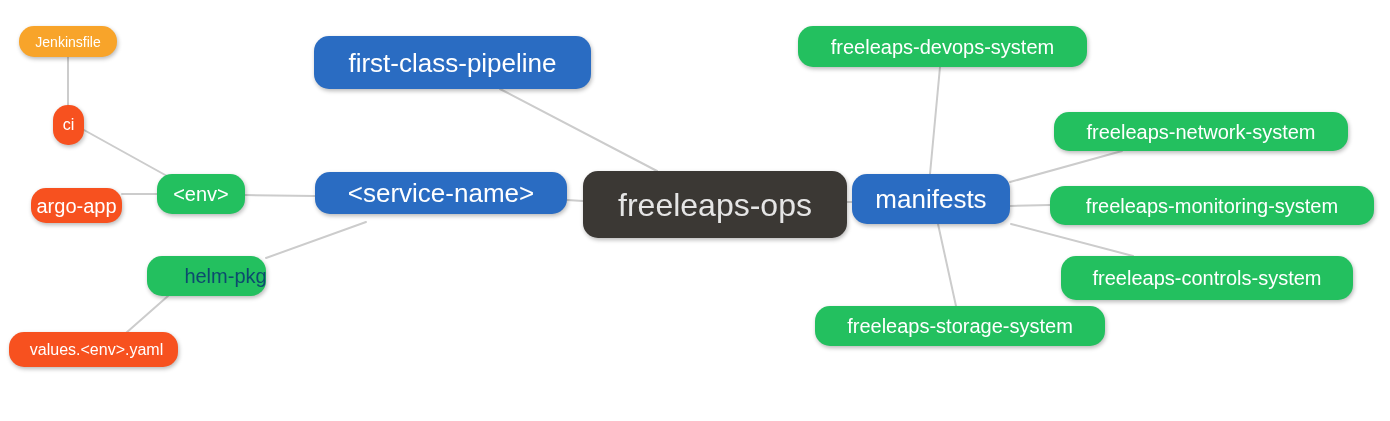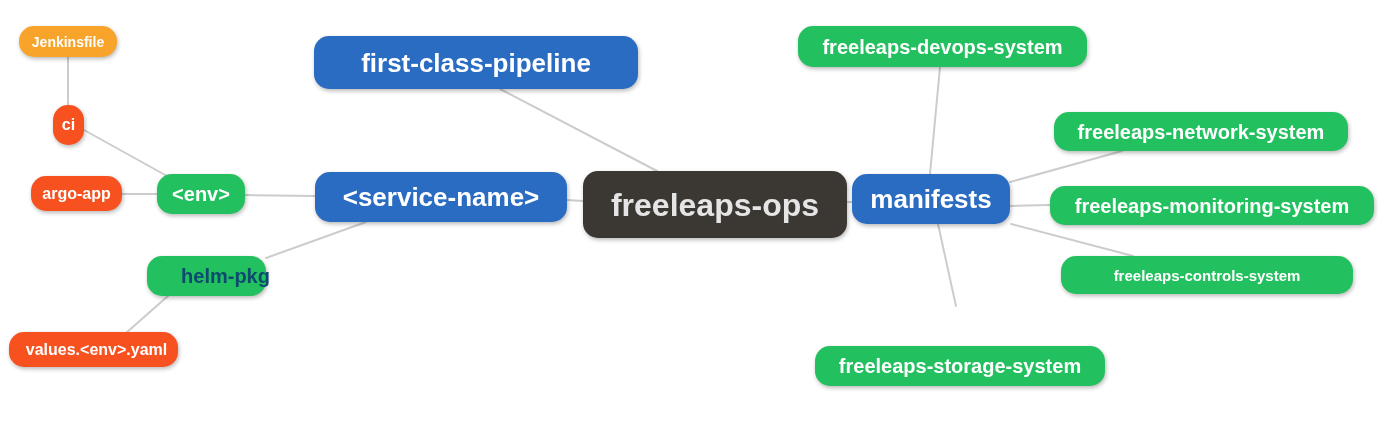--- a/index.html
+++ b/index.html
@@ -29,21 +29,20 @@
     align-items: center;
     justify-content: center;
     box-sizing: border-box;
     color: #ffffff;
     border-radius: 15px;
     white-space: nowrap;
     box-shadow: 1px 2px 4px rgba(0,0,0,0.28);
     cursor: pointer;
     line-height: 1;
     user-select: none;
-    font-weight: bold;
   }
 </style>
 </head>
 <body>
 
 <div id="stage">
   <svg id="edge-layer" width="1390" height="421" viewBox="0 0 1390 421" xmlns="http://www.w3.org/2000/svg">
       <line x1="68" y1="57" x2="68" y2="105" stroke="#cccccc" stroke-width="2" stroke-linecap="round"></line>
       <line x1="84" y1="130" x2="167" y2="176" stroke="#cccccc" stroke-width="2" stroke-linecap="round"></line>
       <line x1="122" y1="194" x2="157" y2="194" stroke="#cccccc" stroke-width="2" stroke-linecap="round"></line>
@@ -54,27 +53,27 @@
       <line x1="567" y1="200" x2="583" y2="201" stroke="#cccccc" stroke-width="2" stroke-linecap="round"></line>
       <line x1="847" y1="202" x2="852" y2="202" stroke="#cccccc" stroke-width="2" stroke-linecap="round"></line>
       <line x1="930" y1="174" x2="940" y2="67" stroke="#cccccc" stroke-width="2" stroke-linecap="round"></line>
       <line x1="1010" y1="182" x2="1122" y2="151" stroke="#cccccc" stroke-width="2" stroke-linecap="round"></line>
       <line x1="1010" y1="206" x2="1050" y2="205" stroke="#cccccc" stroke-width="2" stroke-linecap="round"></line>
       <line x1="1011" y1="224" x2="1133" y2="256" stroke="#cccccc" stroke-width="2" stroke-linecap="round"></line>
       <line x1="938" y1="224" x2="956" y2="306" stroke="#cccccc" stroke-width="2" stroke-linecap="round"></line>
     </svg>
 
 <div class="node" style="left: 583px; top: 171px; width: 264px; height: 67px; background: rgb(59, 56, 52); font-size: 32px; color: #e5e5e5;">freeleaps-ops</div>
-    <div class="node" style="left: 314px; top: 36px; width: 324px; height: 53px; background: rgb(42, 108, 194); font-size: 26px; color: rgb(255, 255, 255);">first-class-pipeline</div>
-    <div class="node" style="left: 315px; top: 172px; width: 252px; height: 50px; background: rgb(42, 108, 194); font-size: 26px; color: rgb(255, 255, 255);">&lt;service-name&gt;</div>
+    <div class="node" style="left: 314px; top: 36px; width: 277px; height: 53px; background: rgb(42, 108, 194); font-size: 26px; color: rgb(255, 255, 255);">first-class-pipeline</div>
+    <div class="node" style="left: 315px; top: 172px; width: 252px; height: 42px; background: rgb(42, 108, 194); font-size: 26px; color: rgb(255, 255, 255);">&lt;service-name&gt;</div>
     <div class="node" style="left: 852px; top: 174px; width: 158px; height: 50px; background: rgb(42, 108, 194); font-size: 26px; color: rgb(255, 255, 255);">manifests</div>
     <div class="node" style="left: 157px; top: 174px; width: 88px; height: 40px; background: rgb(35, 192, 95); font-size: 20px; color: rgb(255, 255, 255);">&lt;env&gt;</div>
     <div class="node" style="left: 147px; top: 256px; width: 119px; height: 40px; background: rgb(35, 192, 95); font-size: 20px; color: #0c4a6e; padding-left: 38px;">helm-pkg</div>
     <div class="node" style="left: 798px; top: 26px; width: 289px; height: 41px; background: rgb(35, 192, 95); font-size: 20px; color: rgb(255, 255, 255);">freeleaps-devops-system</div>
     <div class="node" style="left: 1054px; top: 112px; width: 294px; height: 39px; background: rgb(35, 192, 95); font-size: 20px; color: rgb(255, 255, 255);">freeleaps-network-system</div>
     <div class="node" style="left: 1050px; top: 186px; width: 324px; height: 39px; background: rgb(35, 192, 95); font-size: 20px; color: rgb(255, 255, 255);">freeleaps-monitoring-system</div>
-    <div class="node" style="left: 1061px; top: 256px; width: 292px; height: 38px; background: rgb(35, 192, 95); font-size: 15px; color: rgb(255, 255, 255);">freeleaps-controls-system</div>
-    <div class="node" style="left: 815px; top: 306px; width: 290px; height: 40px; background: rgb(35, 192, 95); font-size: 20px; color: rgb(255, 255, 255); margin-top: 40px;">freeleaps-storage-system</div>
+    <div class="node" style="left: 1061px; top: 256px; width: 292px; height: 44px; background: rgb(35, 192, 95); font-size: 20px; color: rgb(255, 255, 255);">freeleaps-controls-system</div>
+    <div class="node" style="left: 815px; top: 306px; width: 290px; height: 40px; background: rgb(35, 192, 95); font-size: 20px; color: rgb(255, 255, 255);">freeleaps-storage-system</div>
     <div class="node" style="left: 53px; top: 105px; width: 31px; height: 40px; background: rgb(247, 81, 31); font-size: 16px; color: rgb(255, 255, 255);">ci</div>
-    <div class="node" style="left: 31px; top: 176px; width: 91px; height: 35px; background: rgb(247, 81, 31); font-size: 16px; color: rgb(255, 255, 255);">argo-app</div>
+    <div class="node" style="left: 31px; top: 188px; width: 91px; height: 35px; background: rgb(247, 81, 31); font-size: 20px; color: rgb(255, 255, 255);">argo-app</div>
     <div class="node" style="left: 9px; top: 332px; width: 169px; height: 35px; background: rgb(247, 81, 31); font-size: 16px; color: rgb(255, 255, 255); padding-left: 6px;">values.&lt;env&gt;.yaml</div>
     <div class="node" style="left: 19px; top: 26px; width: 98px; height: 31px; background: rgb(248, 164, 42); font-size: 14px; color: rgb(255, 255, 255);">Jenkinsfile</div>
   </div>
 
 </body></html>

